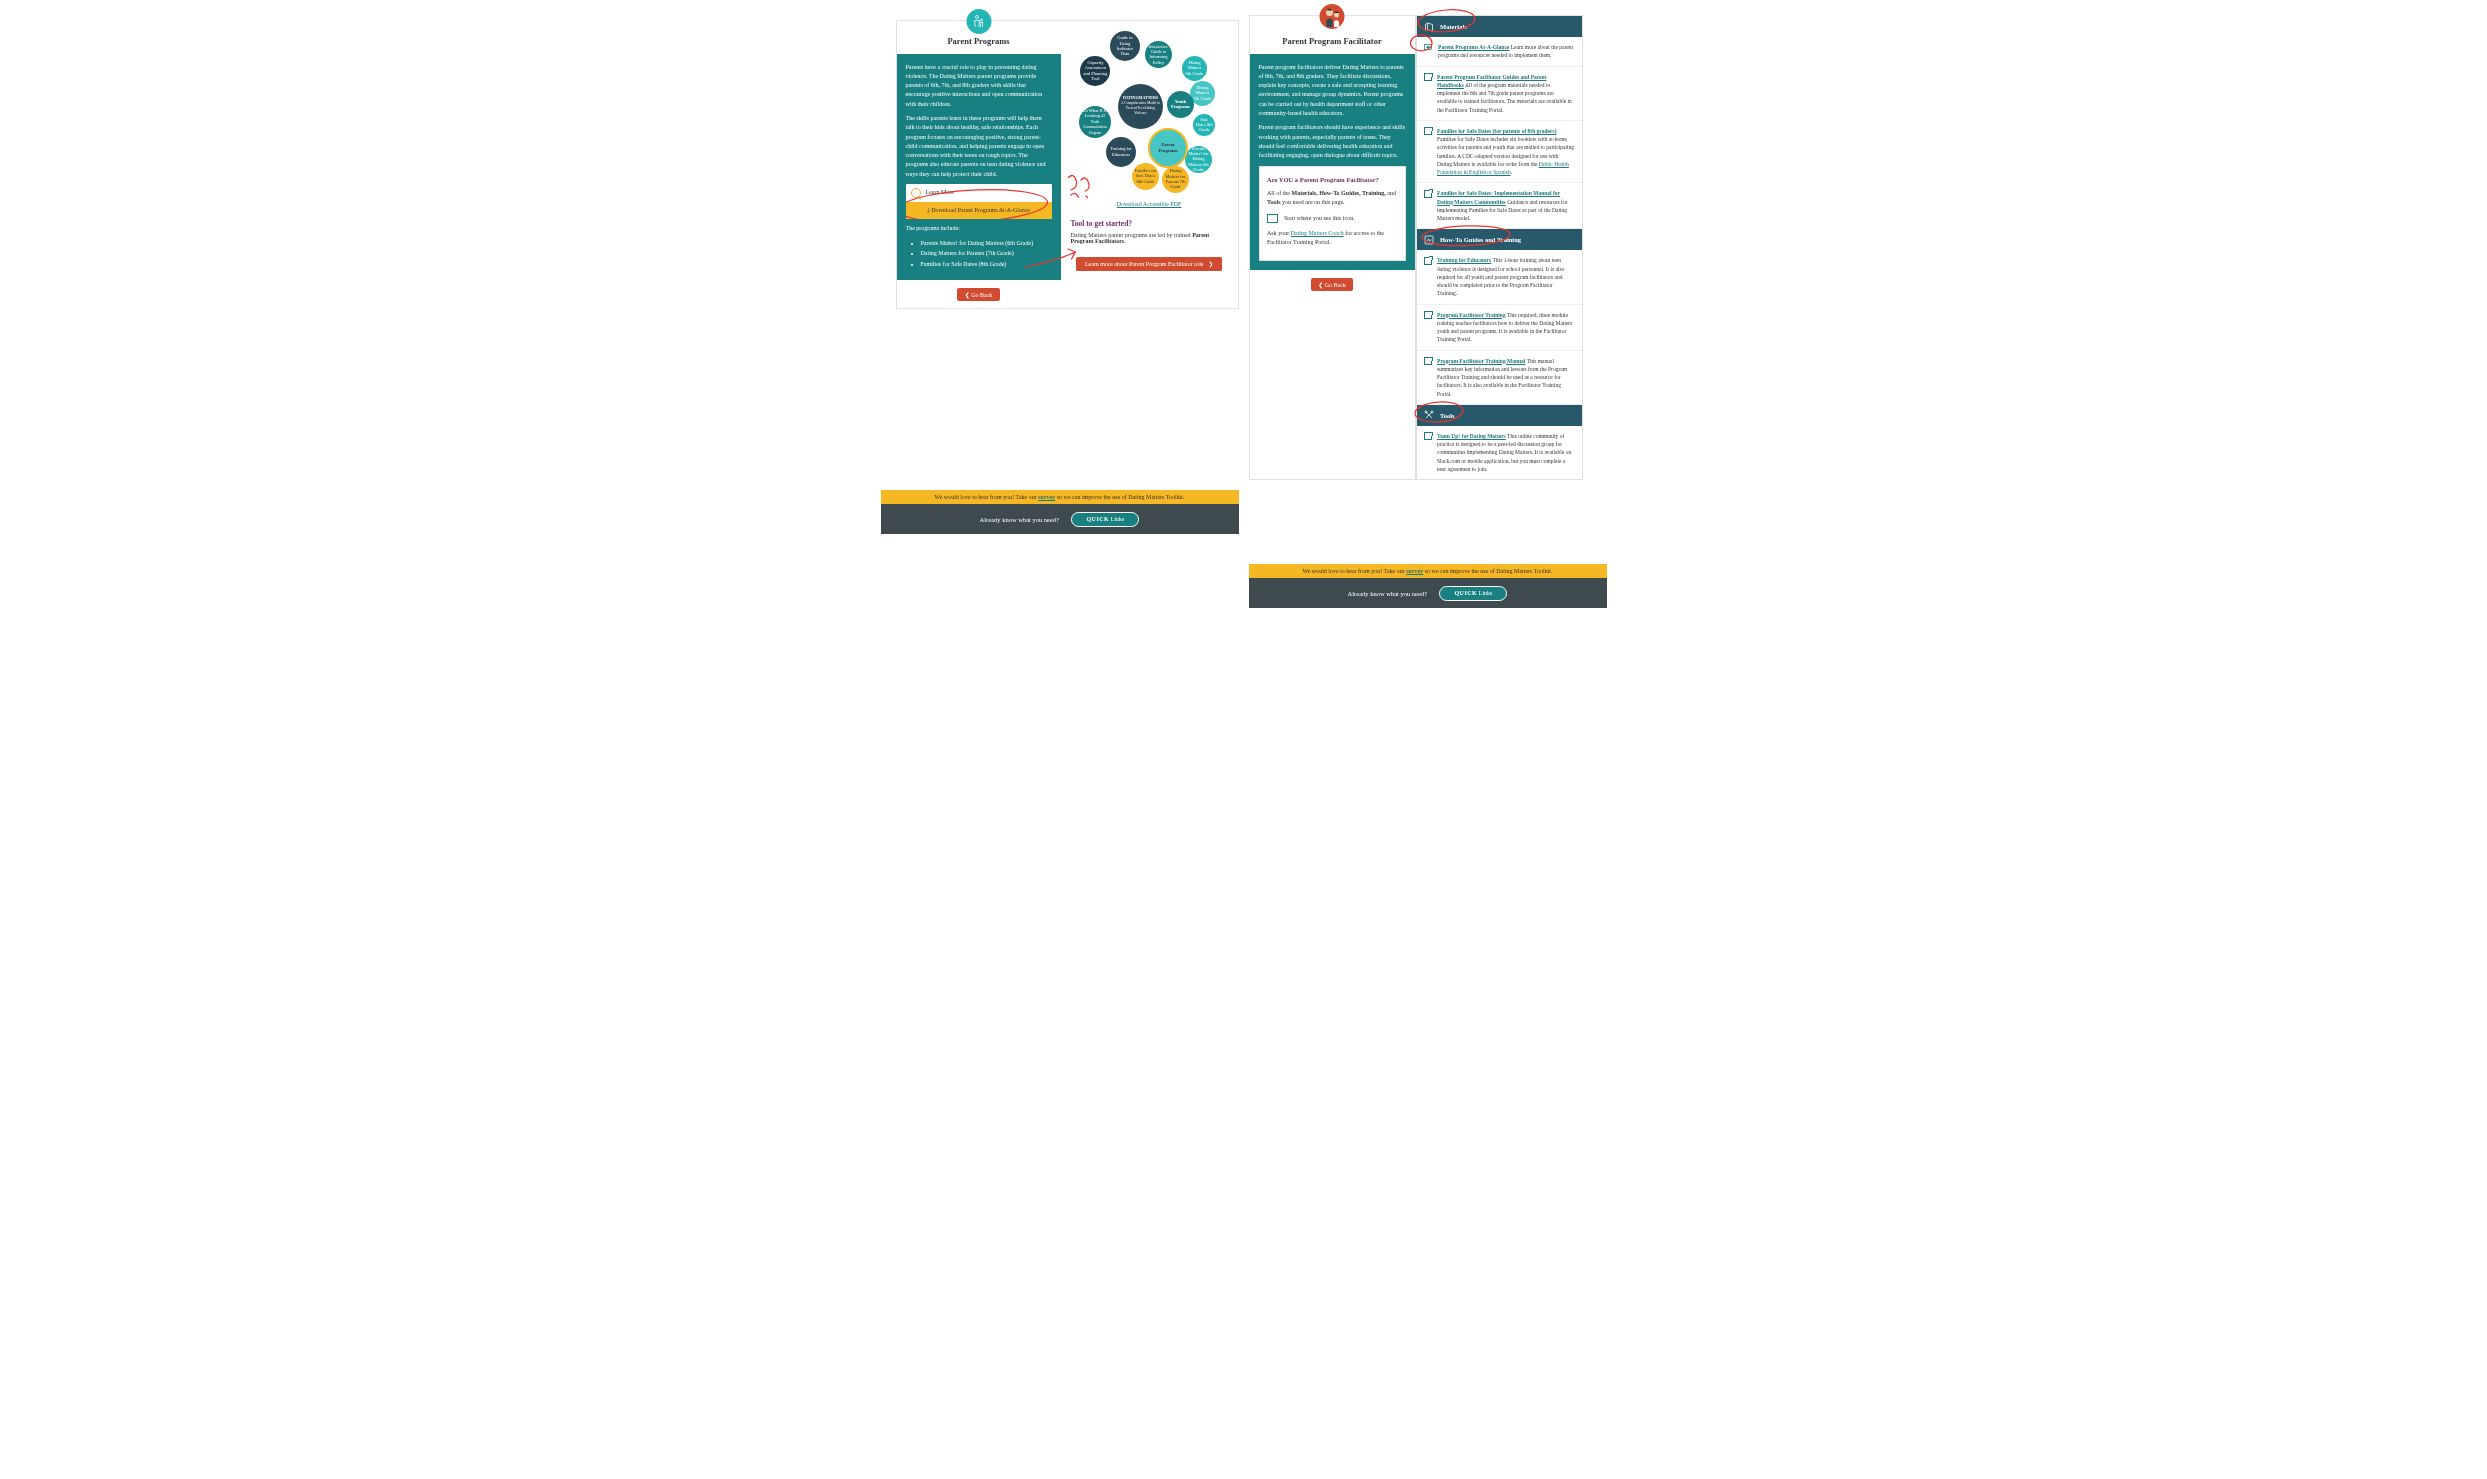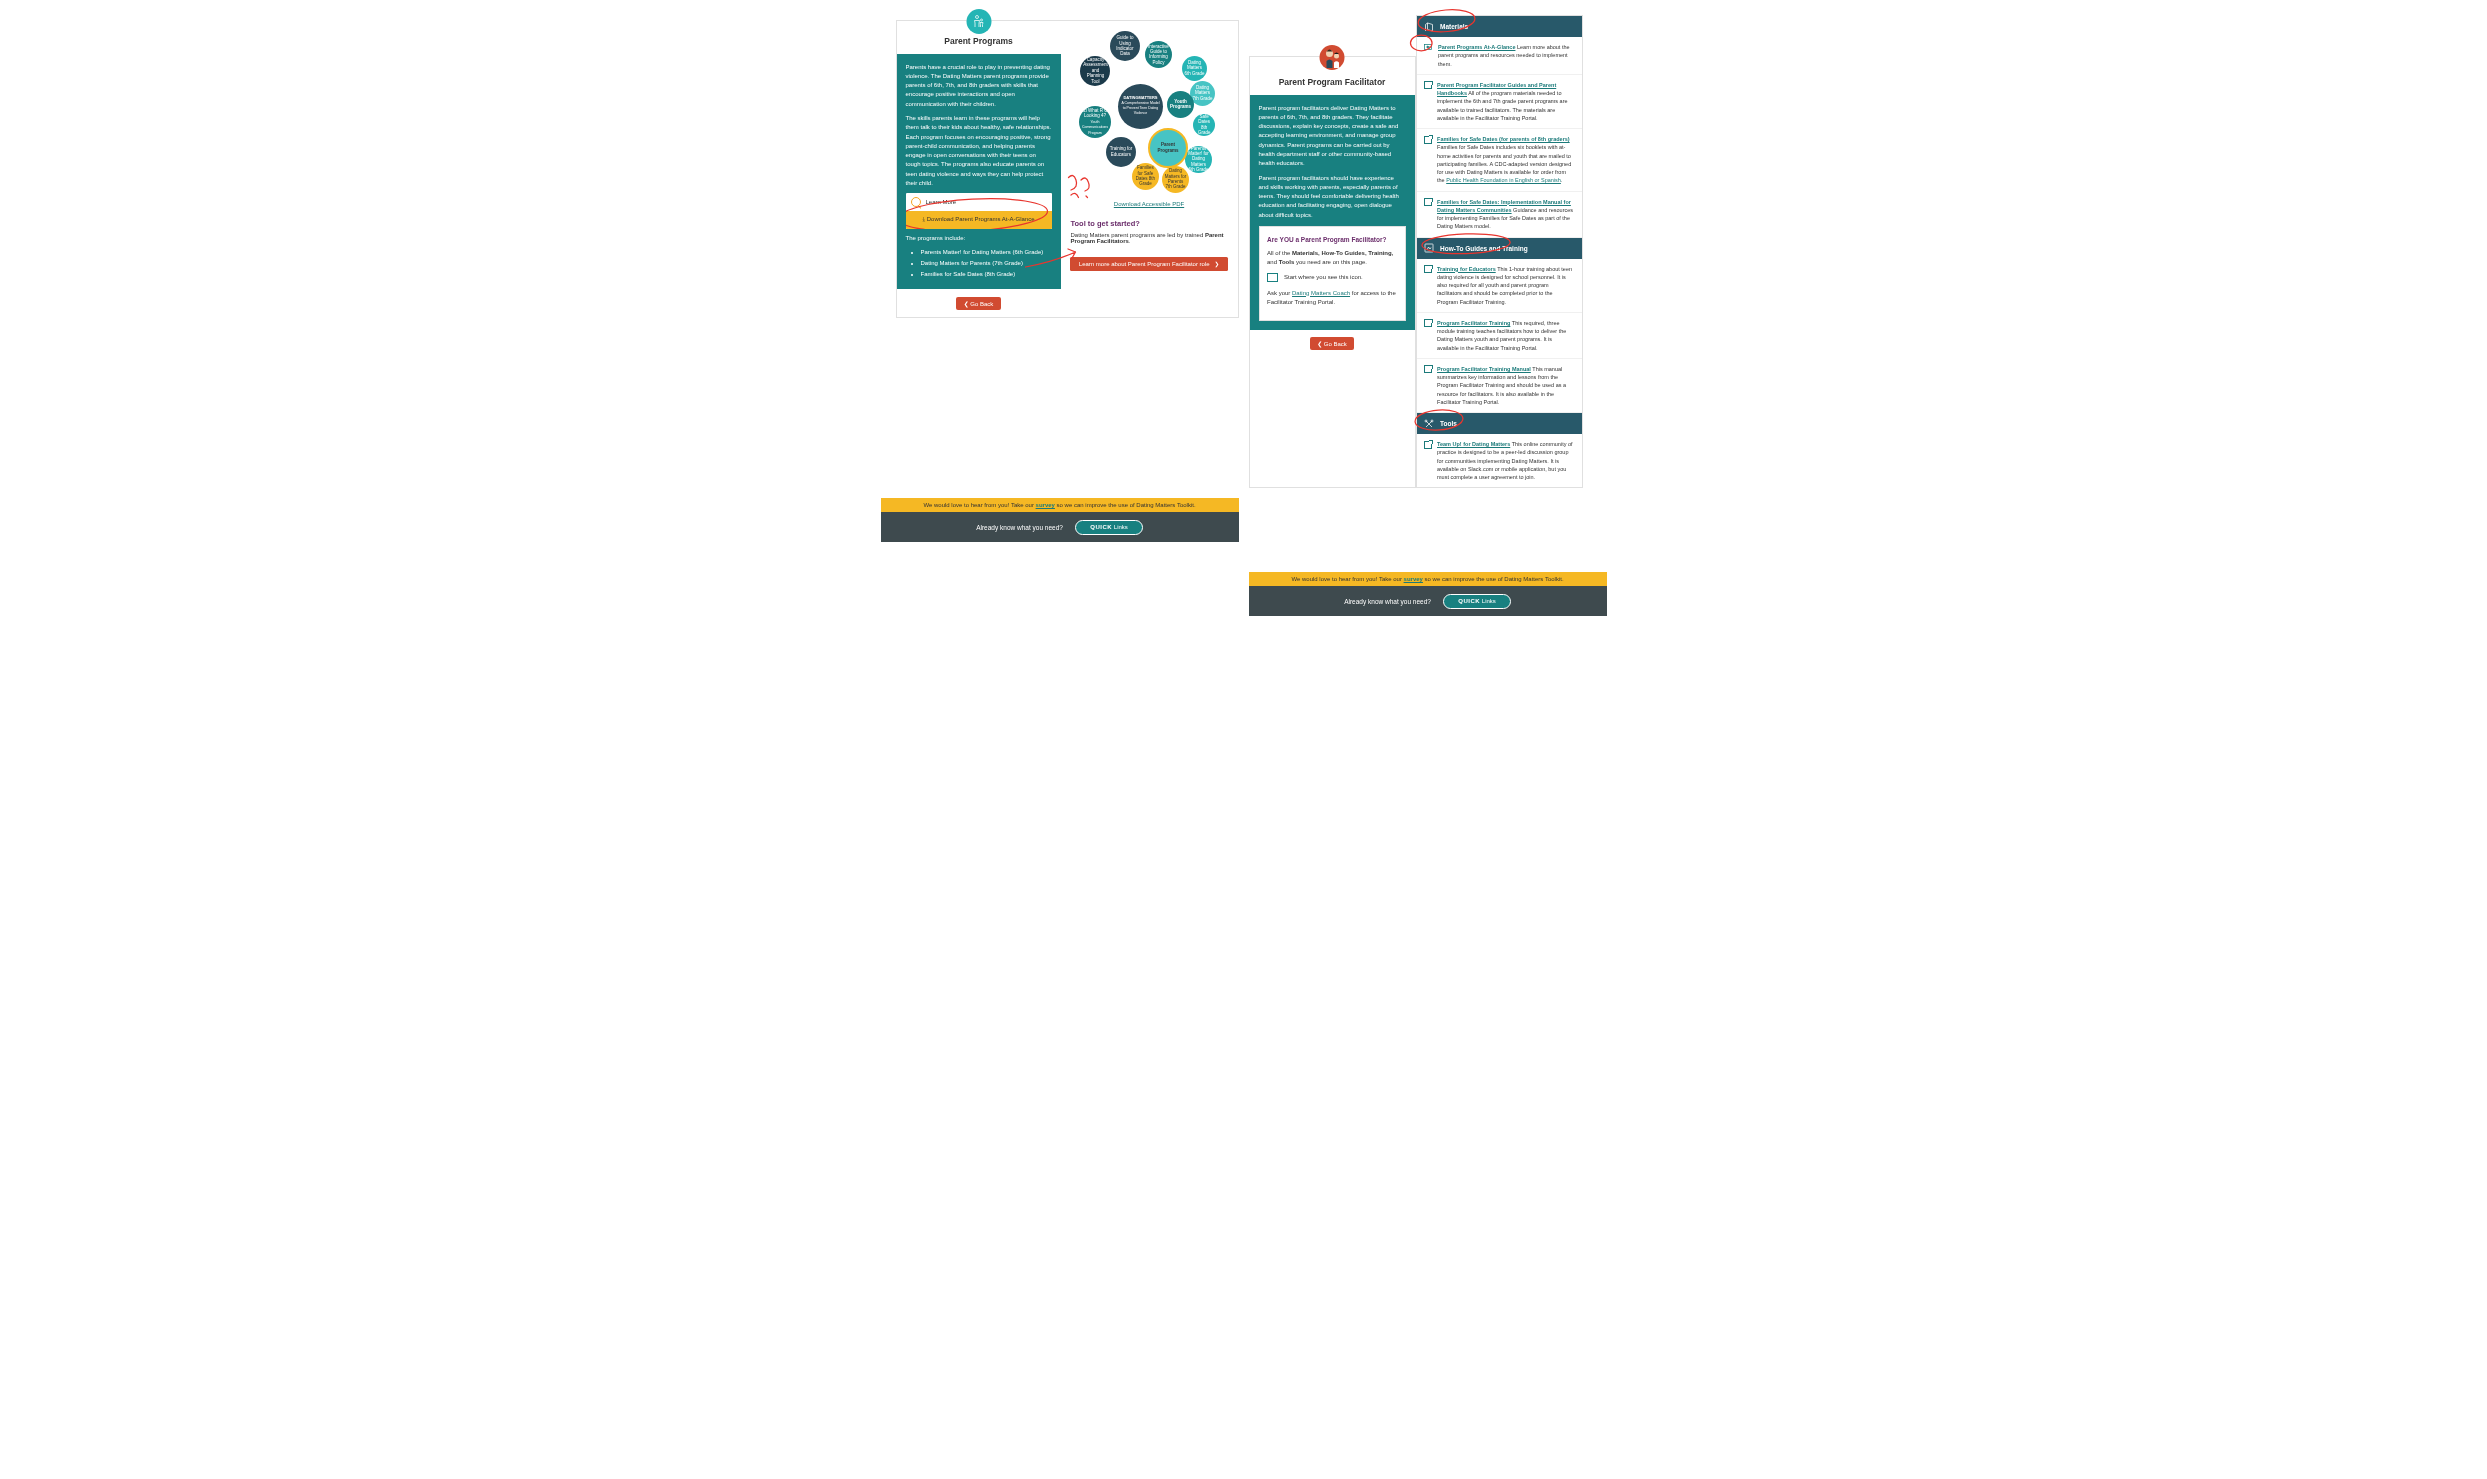--- a/index.html
+++ b/index.html
@@ -1,17 +1,17 @@
 <!DOCTYPE html>
 <html style="font-size:8px"><head>
 <meta charset="utf-8">
 <style>
 * { box-sizing: border-box; margin: 0; padding: 0; }
 body { font-family: Arial, Helvetica, sans-serif; background: #fff; color: #333; font-size: 6.5px; }
-.stage { width: 726px; margin: 0 auto; position: relative; }
+.stage { width: 726px; margin: 0 auto; position: relative; font-family: Liberation Serif, serif; }
 .row { display: flex; gap: 10px; padding: 10px 15px; align-items: flex-start; }
 .panel-border { border: 0.5px solid #e0e0e0; }
 .left-panel { width: 348px; display: flex; }
 .right-panel { width: 348px; }
 .left-col { width: 164px; background: #fff; position: relative; }
 .circle-icon { position: absolute; top: -12.4px; left: 50%; transform: translateX(-50%); width: 25px; height: 25px; border-radius: 50%; background: #25b5b5; display: flex; align-items: center; justify-content: center; }
 .people-icon { width: 25px; height: 25px; border-radius: 50%; background: #d14b31; position: absolute; top: -12.4px; left: 50%; transform: translateX(-50%); }
 .h1 { text-align: center; font-weight: 800; font-size: 8.5px; padding: 15px 5px 7.5px; }
 .teal-block { background: #188080; color: #fff; padding: 9px; font-size: 6px; line-height: 1.55; }
 .teal-block p { margin-bottom: 5px; }
@@ -147,21 +147,21 @@
       </svg>
       <span class="big-btn">
               <span>Learn more about Parent Program Facilitator role</span>
               <span class="chev">❯</span>
             </span>
     </div>
   </div>
 </div>
 
 <div class="right-panel" style="display:flex; gap:0; margin-top:5px;">
-  <div class="r2-left panel-border" style="position:relative; padding-top:5px;margin-top:41px;">
+  <div class="r2-left panel-border" style="position:relative; padding-top:5px;">
     <div class="people-icon" style="overflow:hidden; display:flex; align-items:center; justify-content:center;">
       <svg width="22" height="22" viewBox="0 0 44 44">
               <circle cx="16" cy="15" r="7" fill="#f0d0b0"></circle>
               <path d="M10 44 v-14 q6-6 12 0 v14" fill="#2a4a5a"></path>
               <circle cx="30" cy="20" r="5" fill="#f0d0b0"></circle>
               <path d="M25 44 v-11 q5-5 10 0 v11" fill="#fff"></path>
               <path d="M10 11 q6-8 12 0" fill="#3a2a1a"></path>
               <path d="M25 16 q5-6 10 0" fill="#1a1a1a"></path>
             </svg>
     </div>

